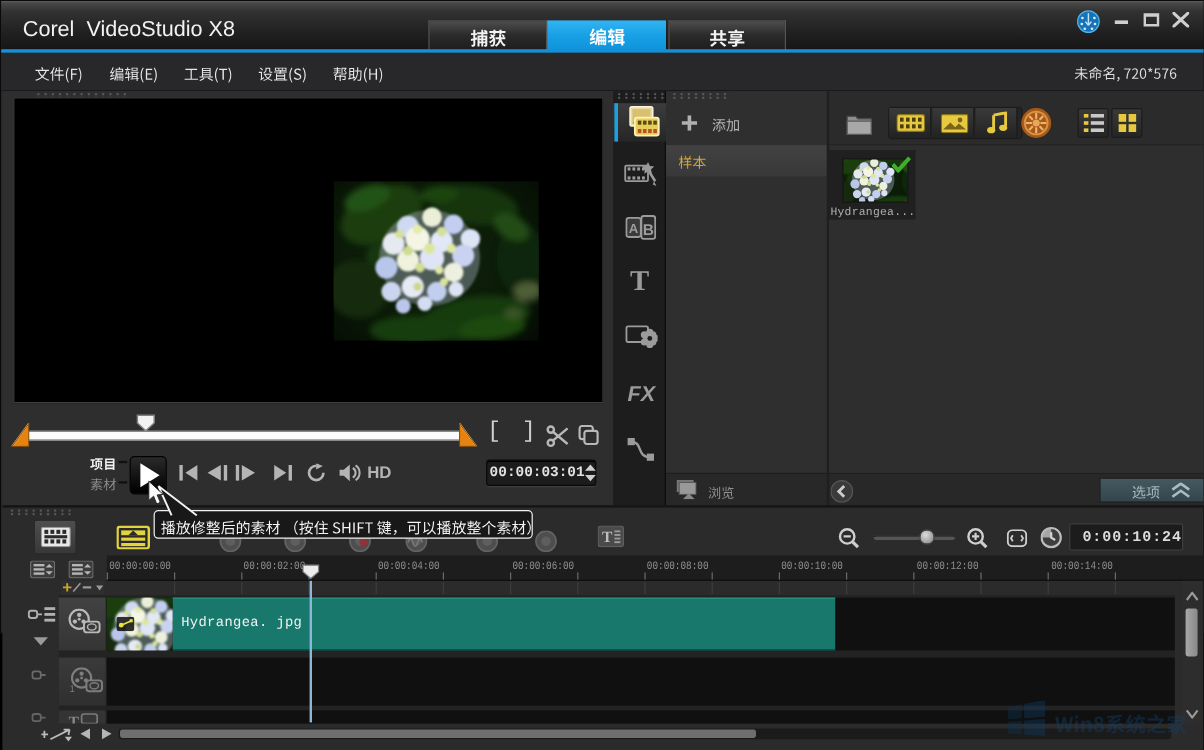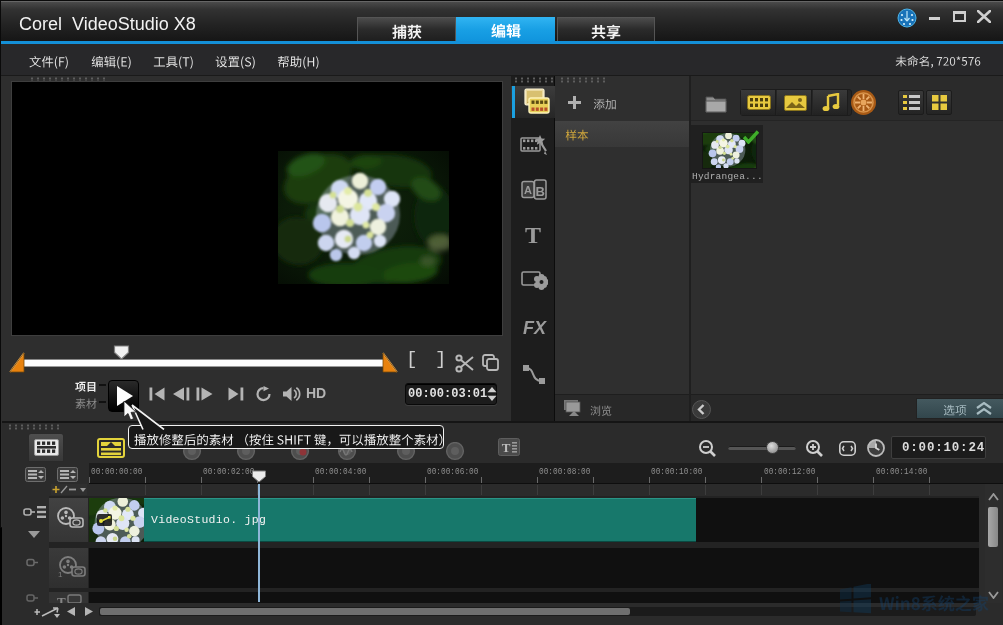--- a/index.html
+++ b/index.html
@@ -752,21 +752,21 @@
 </svg>
       </div>
     </div>
     <svg class="abs" style="left:96px;top:513px" width="15" height="12" viewBox="0 0 15 12">
 <rect width="15" height="12" rx="2" fill="#0d0d0d" opacity="0.85"></rect>
 <circle cx="4" cy="7" r="2" fill="#e8e23a"></circle>
       <path d="M5.5 6.5 L12 3.5" stroke="#e8e23a" stroke-width="1.4"></path>
       <rect x="11" y="2" width="2.6" height="2.6" fill="#e8e23a"></rect>
     </svg>
     <div class="abs" style="left:143px;top:497px;width:552px;height:44px;background:#17786b;border-top:1px solid #2a9486;border-bottom:1px solid #0a4a42"></div>
-    <div class="abs mono" style="left:150px;top:512px;font-size:11.5px;color:#f2f2f2;letter-spacing:0.3px">VideoStudio. jpg</div>
+    <div class="abs mono" style="left:150px;top:512px;font-size:11.5px;color:#f2f2f2;letter-spacing:0.3px">Hydrangea. jpg</div>
     <div class="abs" style="left:257px;top:483px;width:2px;height:118px;background:#8fb6d8"></div>
     <div class="abs" style="left:984px;top:483px;width:17px;height:119px;background:#2d2d2d"></div>
     <svg class="abs" style="left:987px;top:492px" width="11" height="8" viewBox="0 0 11 8">
       <path d="M1 7 L5.5 1 L10 7" fill="none" stroke="#9a9a9a" stroke-width="1.8"></path>
     </svg>
     <div class="abs" style="left:987px;top:506px;width:10px;height:40px;background:linear-gradient(90deg,#a8a8a8,#888);border-radius:2px"></div>
     <svg class="abs" style="left:987px;top:590px" width="11" height="8" viewBox="0 0 11 8">
       <path d="M1 1 L5.5 7 L10 1" fill="none" stroke="#9a9a9a" stroke-width="1.8"></path>
     </svg>
     <svg class="abs" style="left:33px;top:604px" width="28" height="14" viewBox="0 0 28 14">

